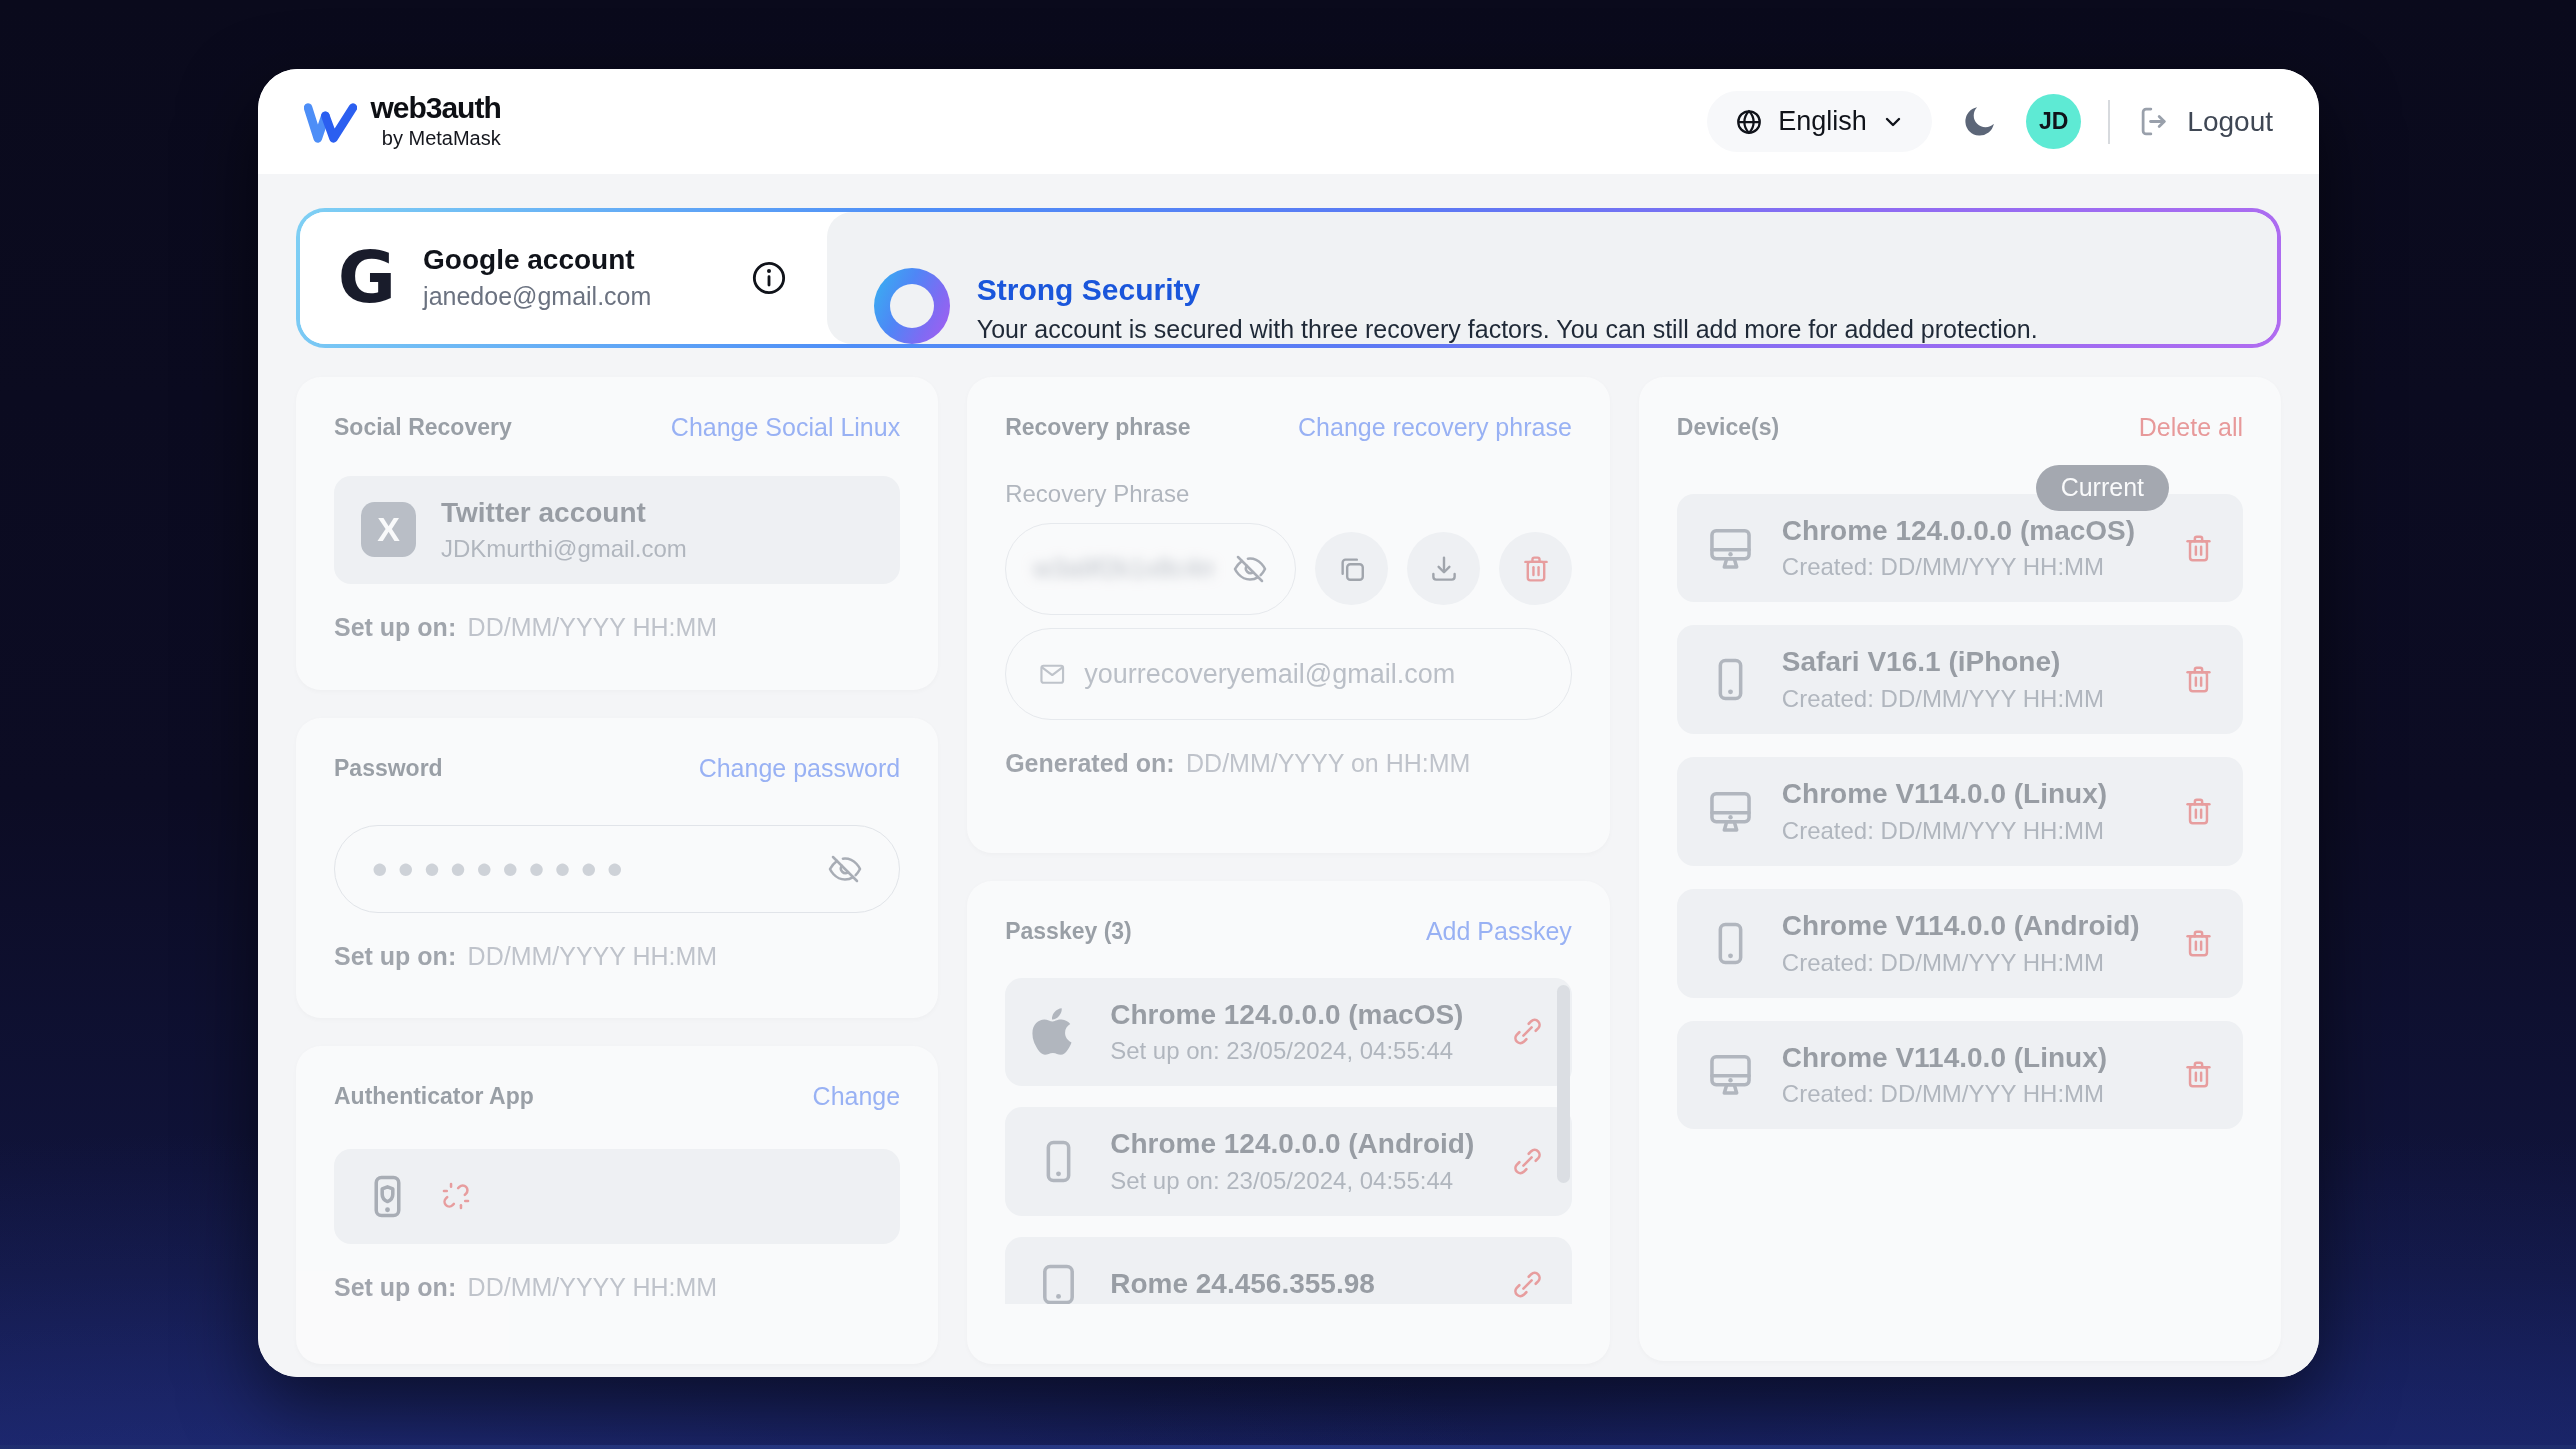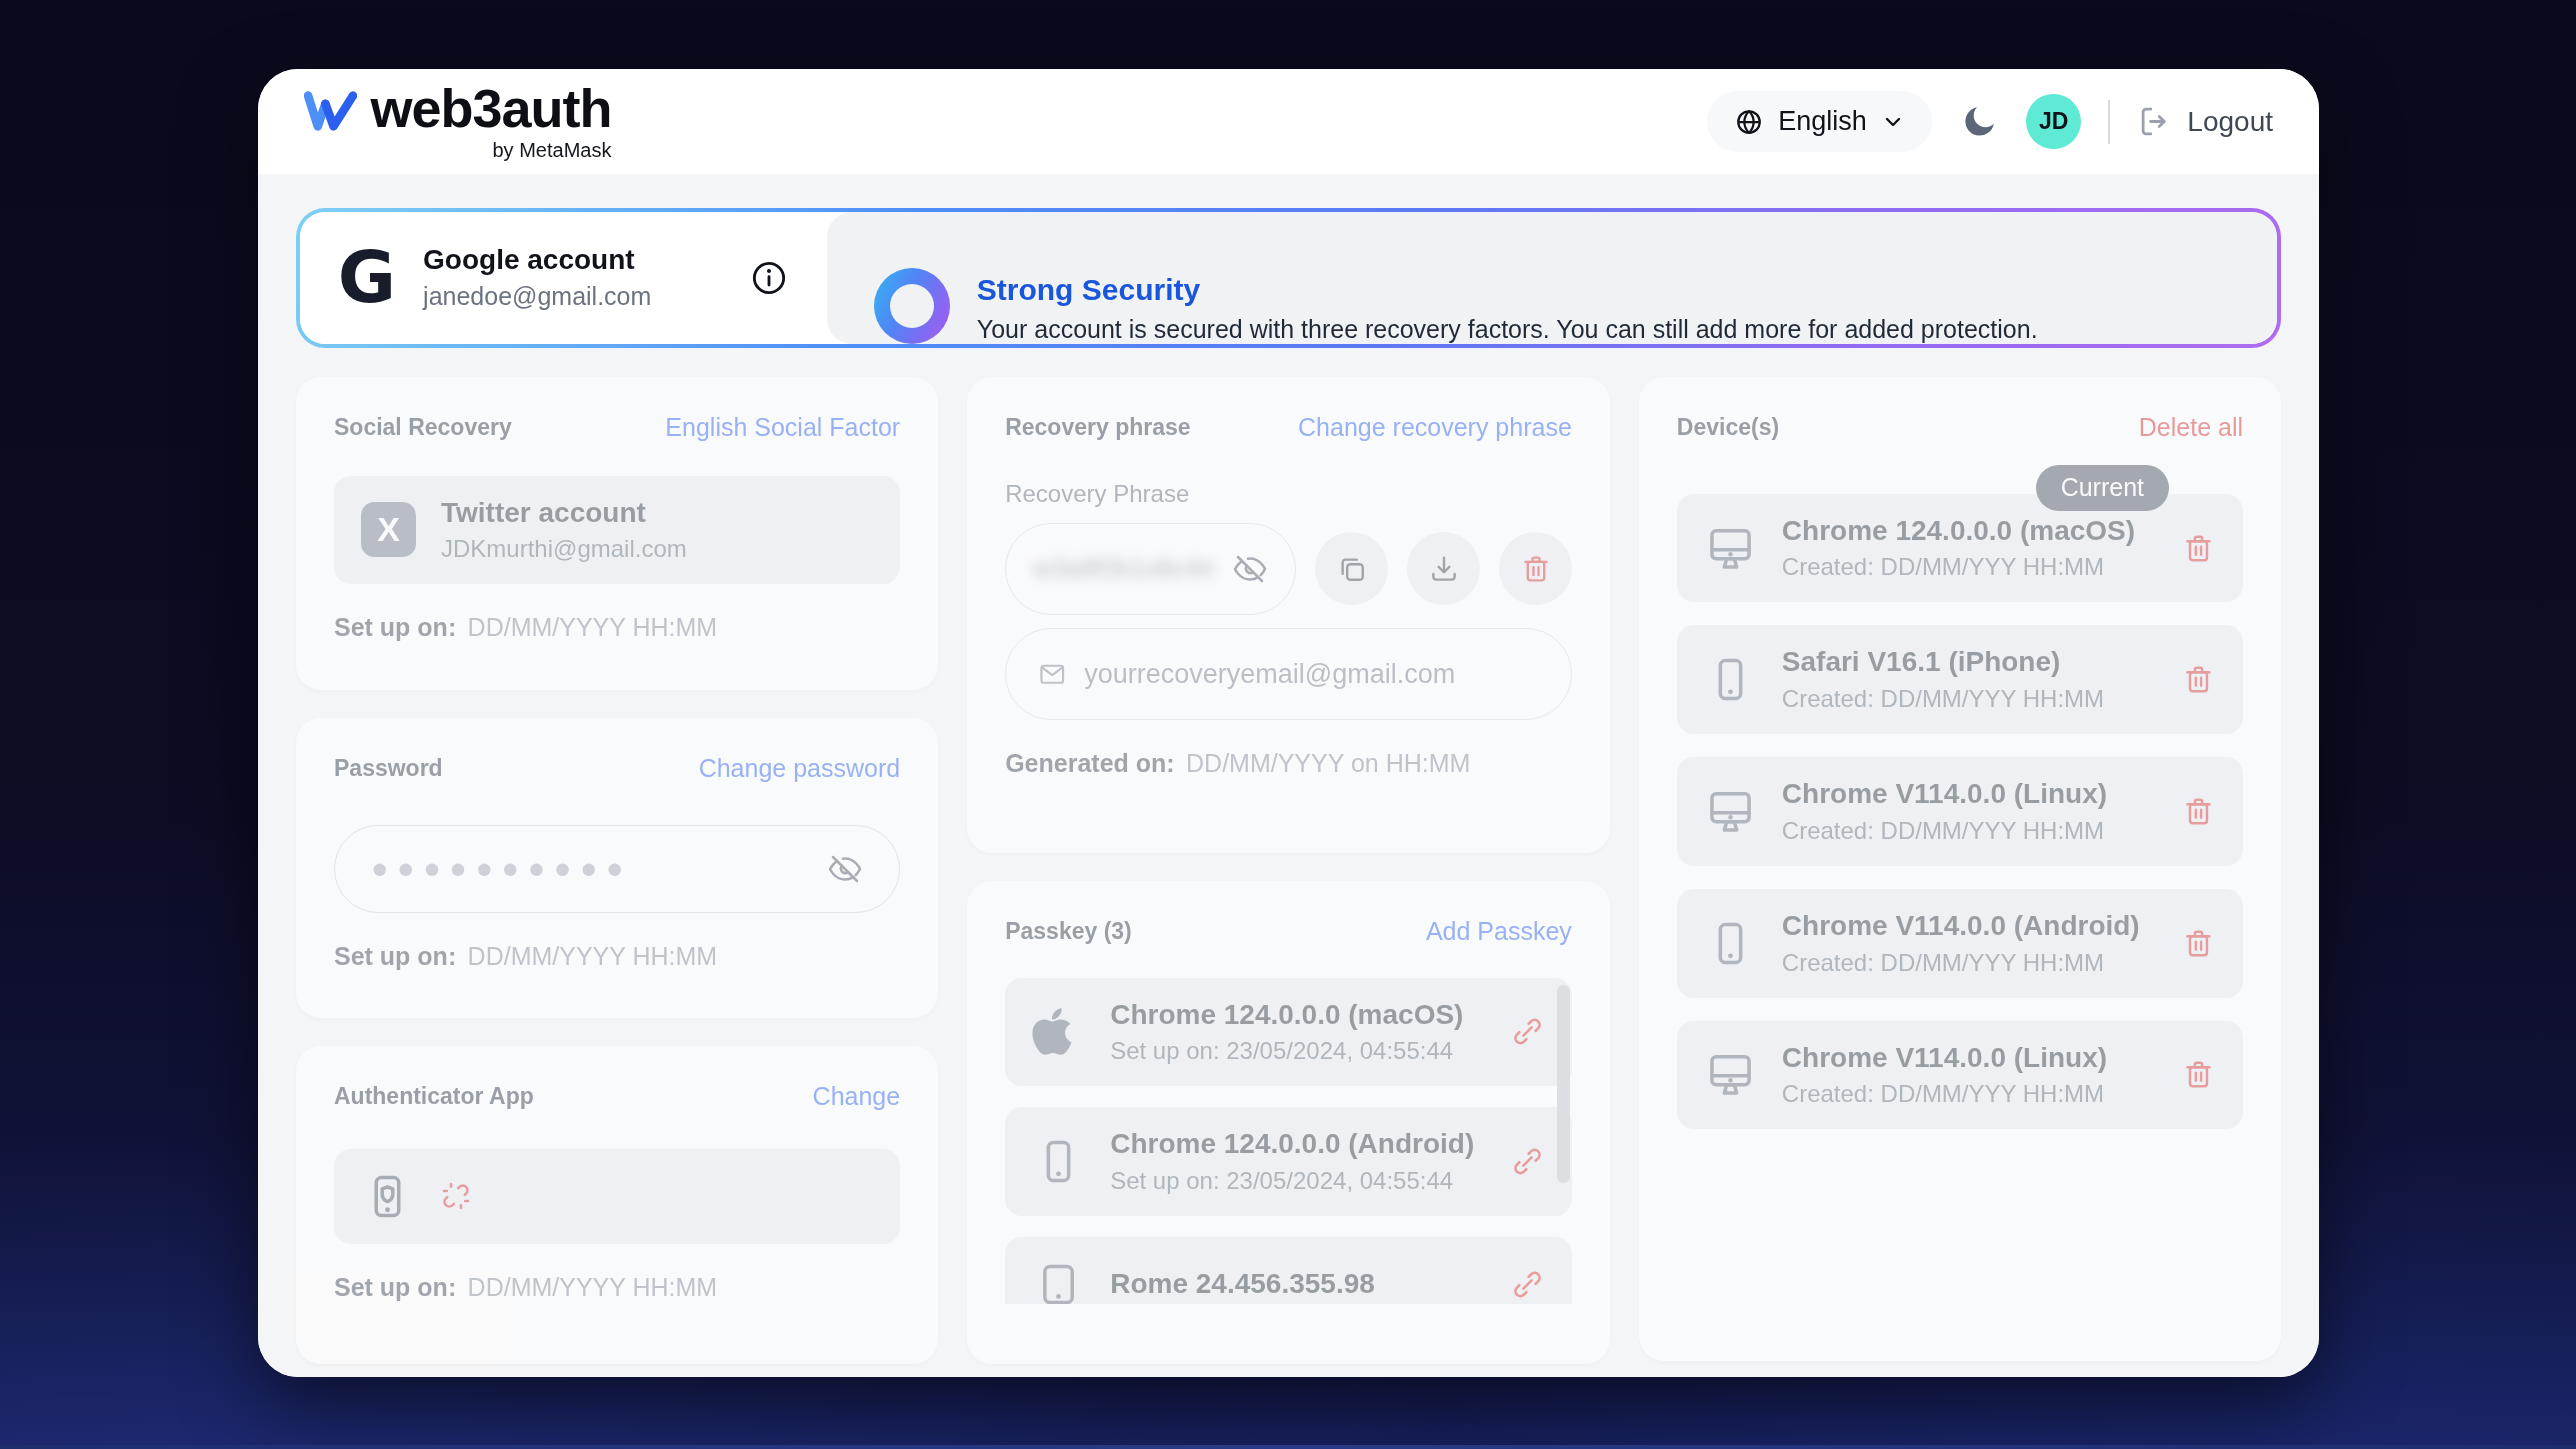--- a/index.html
+++ b/index.html
@@ -19,21 +19,21 @@
   .app-card {
     position: absolute; left: 258px; top: 69px; width: 2061px; height: 1308px;
     background: #fff; border-radius: 40px; overflow: hidden;
     box-shadow: 0 29px 76px rgba(0,0,0,.55);
   }
   
   .topbar { height: 105px; display: flex; align-items: center; justify-content: space-between; padding: 0 46px; background: #fff; }
   .logo { display: flex; align-items: flex-start; gap: 13.4px; }
   .logo svg { width: 53px; height: 48px; margin-top: 5.7px; }
   .logo-text { display: flex; flex-direction: column; align-items: flex-end; }
-  .logo-name { font-size: 54px; font-weight: 700; color: #0d0f14; letter-spacing: -1px; line-height: 1; }
+  .logo-name { font-size: 30px; font-weight: 700; color: #0d0f14; letter-spacing: -1px; line-height: 1; }
   .logo-sub { font-size: 20px; font-weight: 400; color: #15171e; margin-top: 3.8px; }
   .topbar-right { display: flex; align-items: center; gap: 27px; }
   .lang-pill { display: flex; align-items: center; gap: 14.3px; background: #f7f8fa; border: none; border-radius: 953px; padding: 15.3px 27px; cursor: pointer; }
   .lang-pill svg.globe { width: 30px; height: 30px; color: #10131a; }
   .lang-pill .lang-label { font-size: 27px; color: #10131a; }
   .lang-pill svg.chev { width: 24px; height: 24px; color: #10131a; }
   .moon-btn { background: none; border: none; cursor: pointer; display: grid; place-items: center; }
   .moon-btn svg { width: 40px; height: 40px; color: #5c6678; }
   .avatar { width: 55px; height: 55px; border-radius: 50%; background: #5eead4; display: grid; place-items: center; font-size: 23px; font-weight: 600; color: #10131a; cursor: pointer; }
   .vdivider { width: 1.9px; height: 44px; background: #d7dade; }
@@ -277,21 +277,21 @@
           </div>
         </div>
       </div>
 
       <div class="grid">
 
         <div class="col">
           <section class="sec-card h-social">
             <div class="sec-head">
               <span class="sec-title2">Social Recovery</span>
-              <button class="sec-link">English Social Factor</button>
+              <button class="sec-link">Change Social Linux</button>
             </div>
             <div class="item-row social-row">
               <span class="x-badge">X</span>
               <div>
                 <div class="item-name">Twitter account</div>
                 <div class="item-meta">JDKmurthi@gmail.com</div>
               </div>
             </div>
             <div class="setup-line">
               <span class="setup-label">Set up on:</span>

